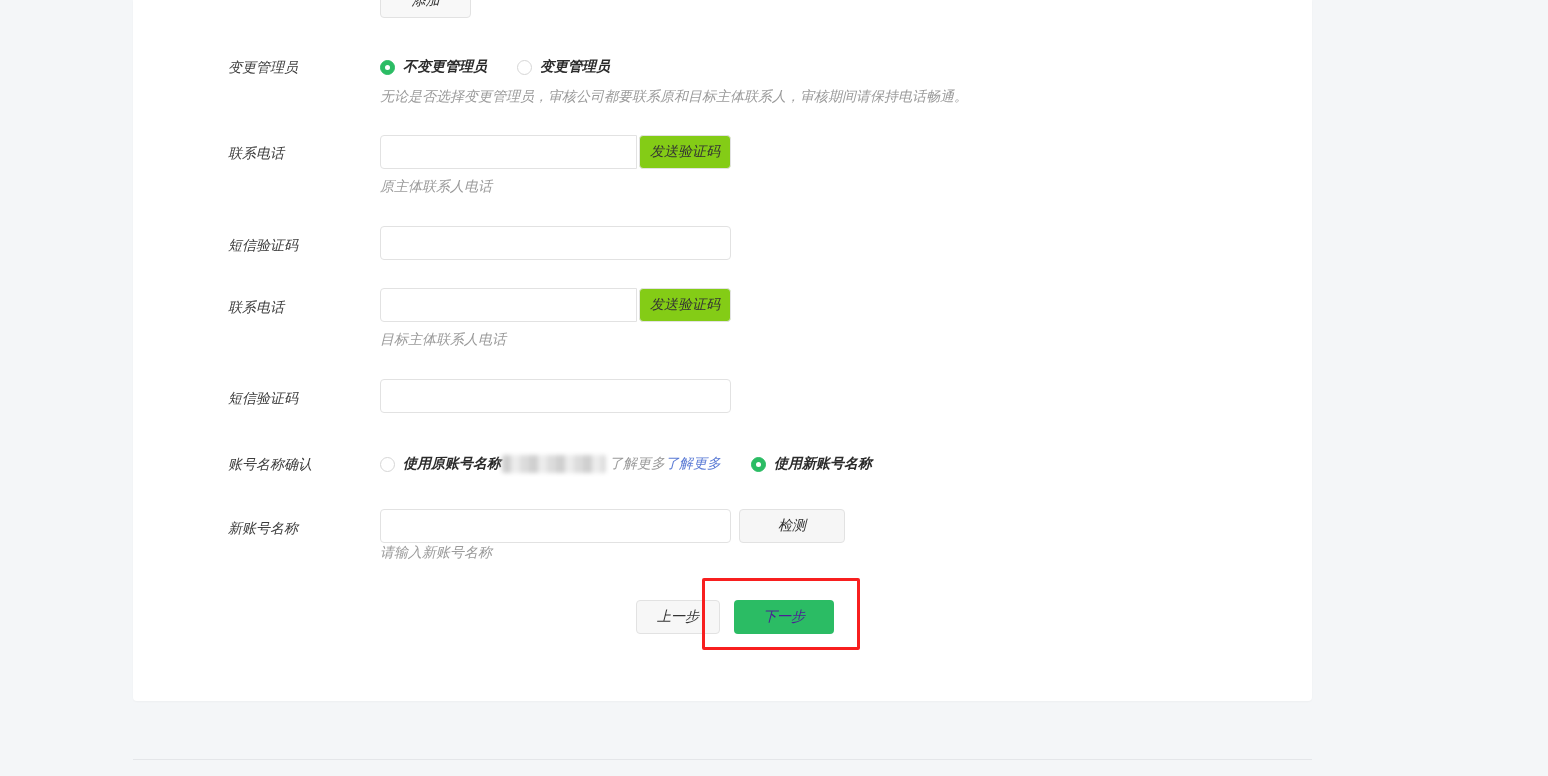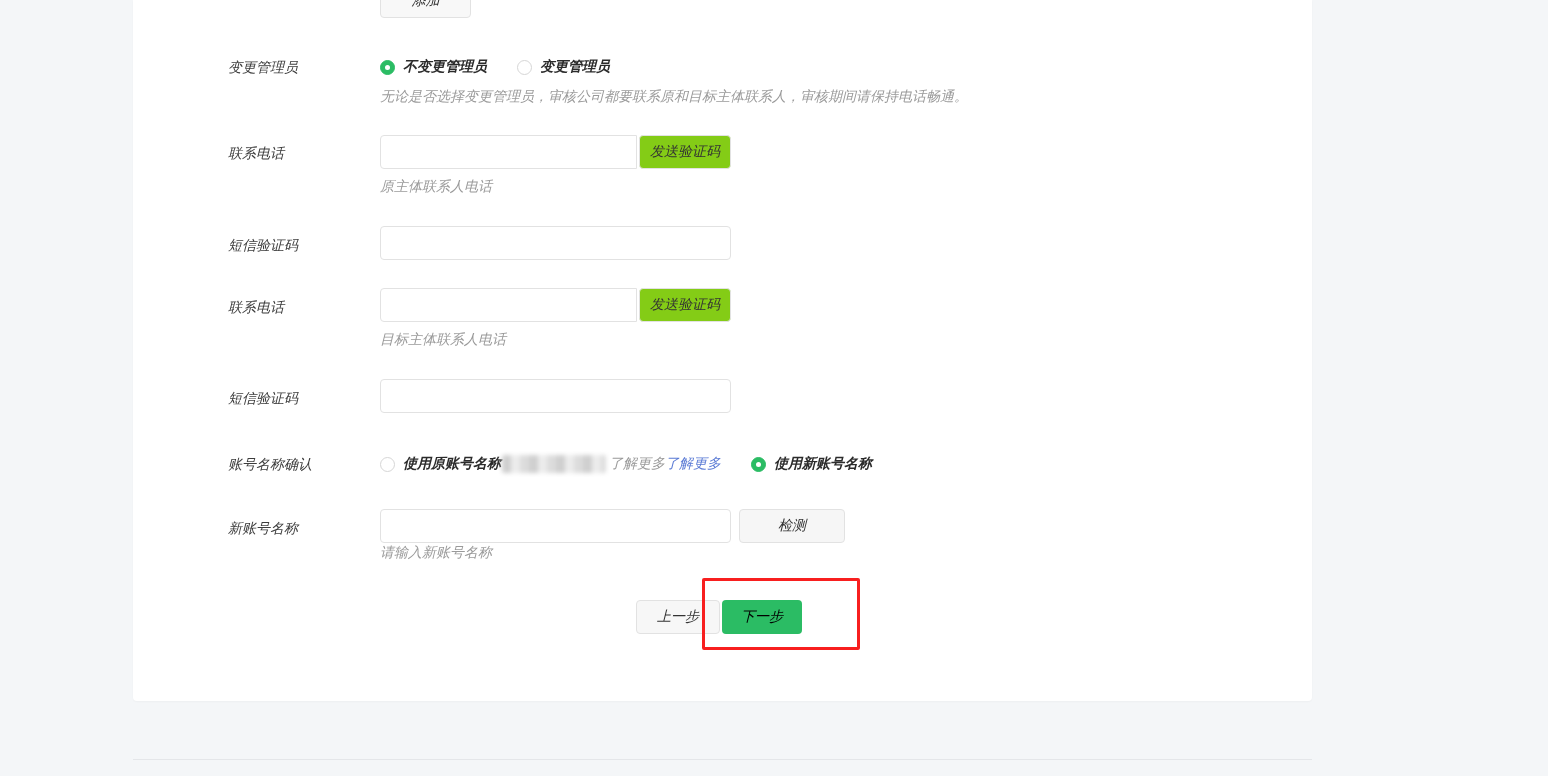--- a/index.html
+++ b/index.html
@@ -54,21 +54,21 @@
     cursor:pointer; font-family:inherit; padding:0;
   }
   .btn-send { width:92px; margin-left:2px; background:#84cc16; }
   .btn-check { position:absolute; left:606px; width:106px; }
   .btn-add {
     position:absolute; left:247px; top:-17px;
     width:91px; height:35px; background:#f8f8f8;
   }
   .btn-prev { width:84px; background:#f7f7f7; }
   .btn-next {
-    width:80px; background:#2bbc64; border:none; color:#000000;
+    width:100px; background:#2bbc64; border:none; color:#4c1d95;
   }
   .combo-row { display:flex; align-items:center; }
   .radio-row { display:flex; align-items:center; }
   .radio-item { display:flex; align-items:center; white-space:nowrap; cursor:pointer; }
   .radio {
     width:15px; height:15px; border-radius:50%;
     border:1px solid #d6d6d6; background:#fff;
     display:inline-flex; align-items:center; justify-content:center;
     flex:0 0 auto;
   }
@@ -78,21 +78,21 @@
     margin-left:8px; color:#2b2b2b; font-weight:600; font-size:14px;
   }
   .muted-inline { color:#9a9a9a; font-weight:400; }
   .link { color:#5b7bd5; font-weight:400; text-decoration:none; cursor:pointer; }
   .redacted {
     display:inline-block; width:104px; height:18px; margin:0 1px;
     vertical-align:-4px;
     background:repeating-linear-gradient(90deg,#cfcfcf 0 9px,#ececec 9px 18px,#dcdcdc 18px 27px);
     filter:blur(2px); border-radius:2px;
   }
-  .actions { position:absolute; left:503px; top:600px; display:flex; gap:2px; }
+  .actions { position:absolute; left:503px; top:600px; display:flex; gap:14px; }
   .red-box {
     position:absolute; left:702px; top:578px;
     width:158px; height:72px;
     border:3px solid #f81f1f; border-radius:2px;
     pointer-events:none; z-index:5;
   }
 </style>
 </head>
 <body>
 

